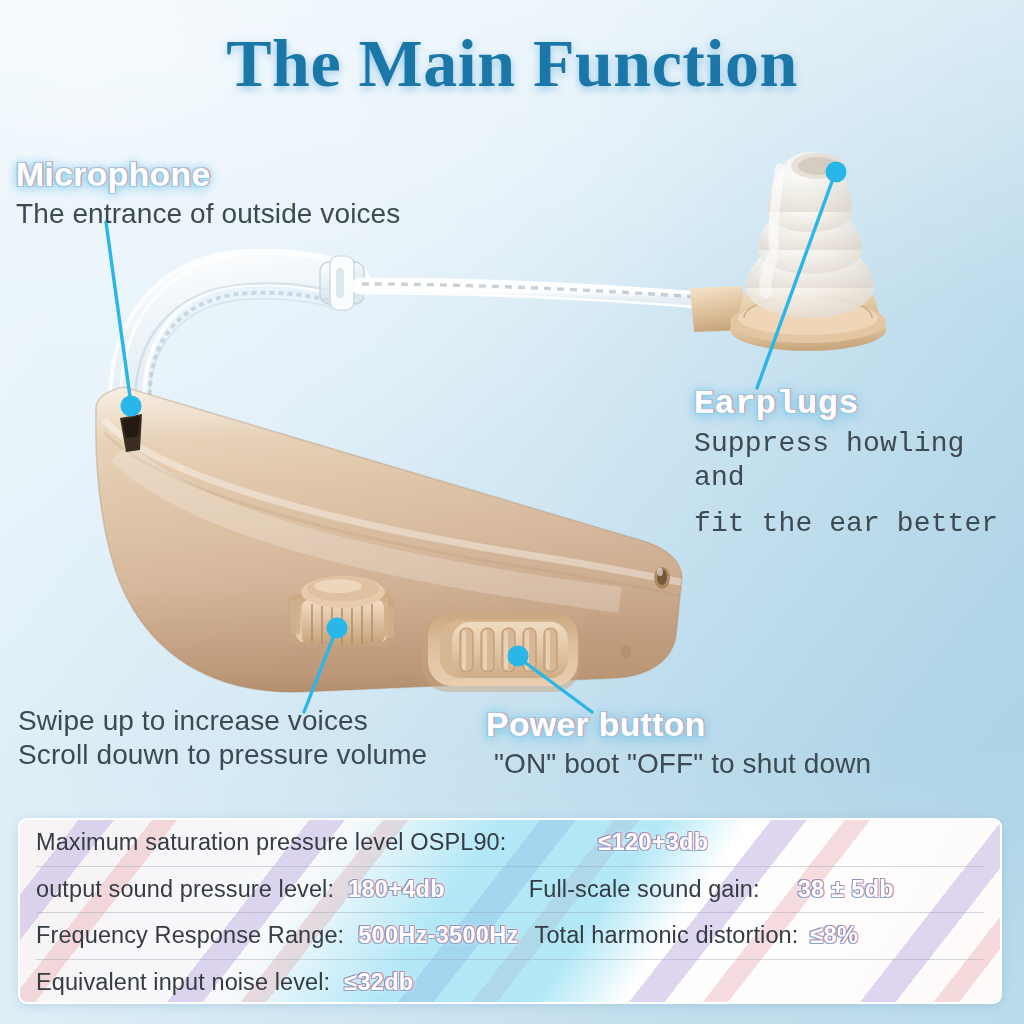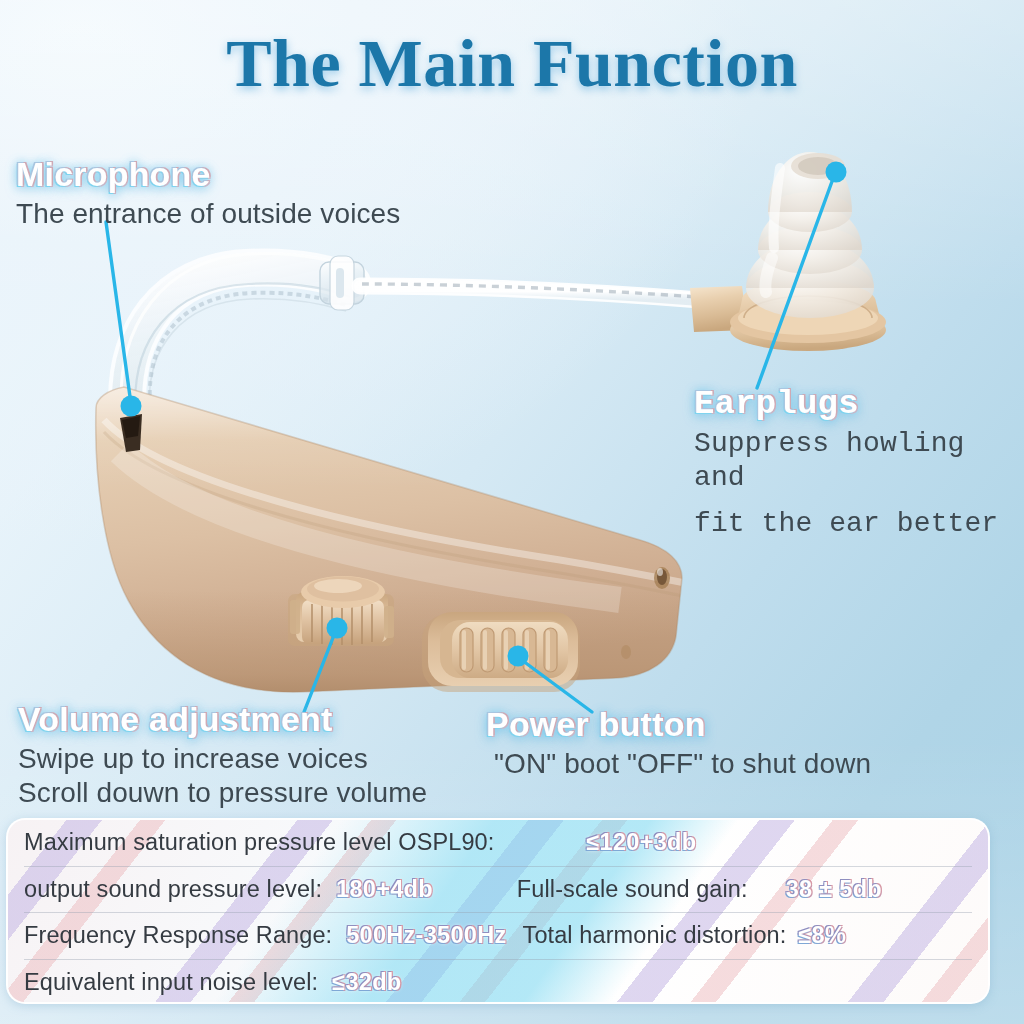--- a/index.html
+++ b/index.html
@@ -54,22 +54,22 @@
   #callout-power .c-sub { margin-left:8px; }
 
   
   #leaders { position:absolute; inset:0; }
 
   
   #device { position:absolute; inset:0; }
 
   
   #spec {
-    position:absolute; left:6px; top:818px; width:984px; height:186px;
-    border-radius:19px;
+    position:absolute; left:18px; top:818px; width:984px; height:186px;
+    border-radius:9px;
     border:2px solid rgba(255,255,255,.95);
     overflow:hidden;
     box-shadow:0 2px 10px rgba(120,170,200,.35);
     background:#fbfcfe;
   }
   #spec-stripes {
     position:absolute; inset:0;
     background:
       linear-gradient(125deg, rgba(120,215,240,0) 0%, rgba(120,215,240,0) 30%, rgba(118,214,240,.55) 44%, rgba(118,214,240,.55) 58%, rgba(140,225,245,0) 66%),
       repeating-linear-gradient(128deg,
@@ -321,21 +321,20 @@
   <div class="c-sub">The entrance of outside voices</div>
 </div>
 
 <div class="callout" id="callout-earplugs">
   <div class="c-title">Earplugs</div>
   <div class="c-sub">Suppress howling and</div>
   <div class="c-sub" style="margin-top:12px">fit the ear better</div>
 </div>
 
 <div class="callout" id="callout-volume">
-  <div class="c-title">Volume adjustment</div>
   <div class="c-sub">Swipe up to increase voices</div>
   <div class="c-sub" style="margin-top:0">Scroll douwn to pressure volume</div>
 </div>
 
 <div class="callout" id="callout-power">
   <div class="c-title">Power button</div>
   <div class="c-sub">"ON" boot "OFF" to shut down</div>
 </div>
 
 <div id="spec">

